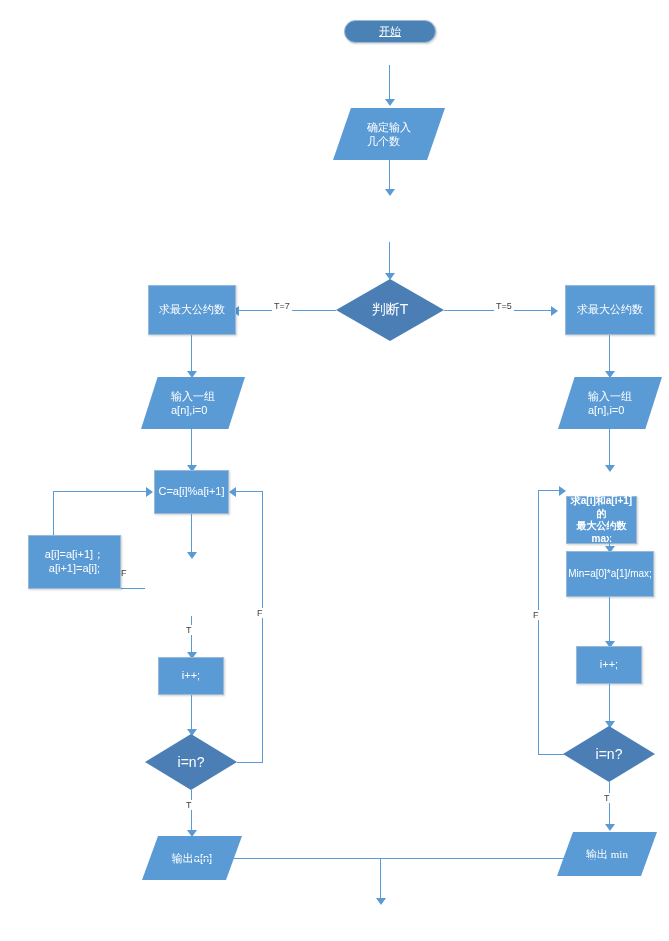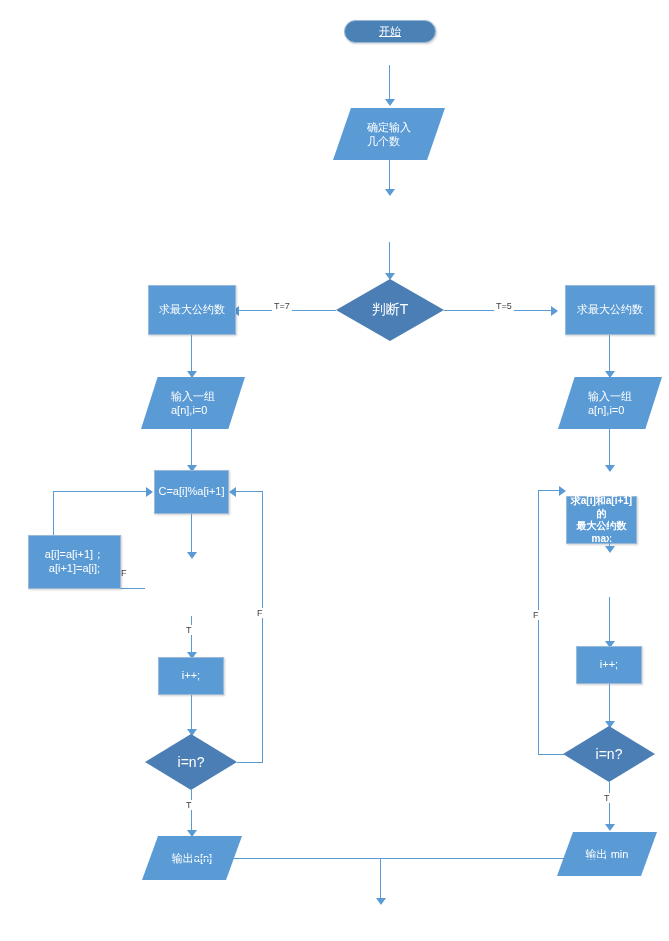--- a/index.html
+++ b/index.html
@@ -150,20 +150,23 @@
   <div class="ln lnv" style="left:609px;top:429px;height:38px;"></div>
   <div class="arw arw-d" style="left:605px;top:465px;"></div>
 
   <div class="node rect" style="left:566px;top:496px;width:71px;height:48px;font-weight:bold;">
     <span style="white-space:pre-line;font-size:10px;">求a[i]和a[i+1]的
 最大公约数max</span>
   </div>
   <div class="ln lnv" style="left:609px;top:518px;height:30px;"></div>
   <div class="arw arw-d" style="left:605px;top:546px;"></div>
 
+  <div class="node rect" style="left:566px;top:551px;width:88px;height:46px;">
+    <span style="font-size:10px;">Min=a[0]*a[1]/max;</span>
+  </div>
   <div class="ln lnv" style="left:609px;top:597px;height:46px;"></div>
   <div class="arw arw-d" style="left:605px;top:641px;"></div>
 
   <div class="node rect" style="left:576px;top:646px;width:66px;height:38px;">
     <span>i++;</span>
   </div>
   <div class="ln lnv" style="left:609px;top:684px;height:39px;"></div>
   <div class="arw arw-d" style="left:605px;top:721px;"></div>
 
   <div class="dia-wrap" style="left:563px;top:726px;width:92px;height:56px;">
@@ -174,21 +177,21 @@
   <div class="ln lnh" style="left:538px;top:754px;width:26px;"></div>
   <div class="ln lnv" style="left:538px;top:490px;height:265px;"></div>
   <div class="ln lnh" style="left:538px;top:490px;width:22px;"></div>
   <div class="arw arw-r" style="left:559px;top:486px;"></div>
   <div class="elabel" style="left:531px;top:610px;">F</div>
 
   <div class="ln lnv" style="left:609px;top:782px;height:44px;"></div>
   <div class="arw arw-d" style="left:605px;top:824px;"></div>
   <div class="elabel" style="left:602px;top:793px;">T</div>
 
-  <div class="para-wrap" style="left:557px;top:832px;width:100px;height:44px;">
+  <div class="para-wrap" style="left:557px;top:832px;width:100px;height:44px;font-family:Liberation Serif, serif;">
     <div class="para"></div>
     <div class="para-txt">输出 min</div>
   </div>
 
   <div class="ln lnh" style="left:192px;top:858px;width:412px;"></div>
   <div class="ln lnv" style="left:380px;top:858px;height:42px;"></div>
   <div class="arw arw-d" style="left:376px;top:898px;"></div>
 
 
 </div>

